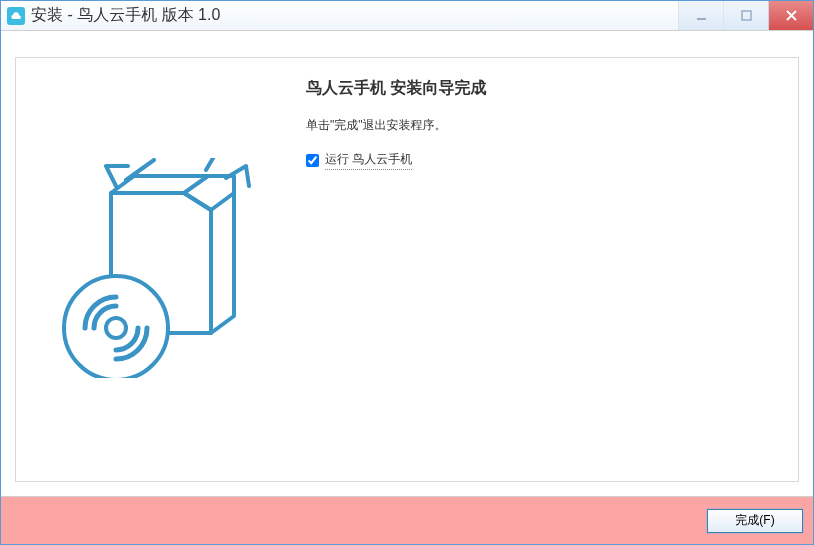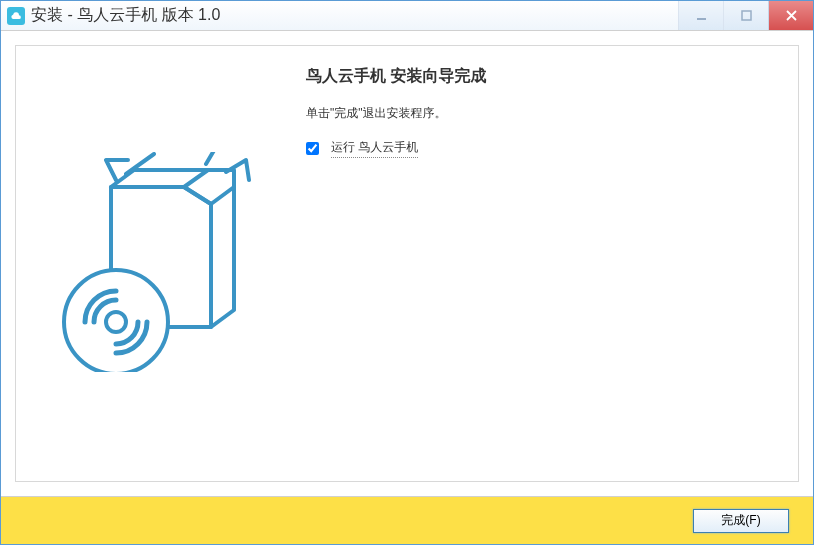--- a/index.html
+++ b/index.html
@@ -59,20 +59,21 @@
     .ctrl-btn.disabled { opacity: 0.6; }
     .ctrl-btn.close {
       background: linear-gradient(to bottom, #e98a8a, #d65050);
       color: #fff;
     }
     .content {
       flex: 1;
       display: flex;
       padding: 14px;
       gap: 0;
+      margin-top: 12px;
     }
     .inner-border {
       flex: 1;
       border: 1px solid #d8d8d8;
       display: flex;
     }
     .left-panel {
       width: 280px;
       display: flex;
       align-items: center;
@@ -91,41 +92,41 @@
     }
     .wizard-text {
       font-size: 12px;
       color: #333;
       line-height: 1.8;
       margin-bottom: 14px;
     }
     .checkbox-row {
       display: flex;
       align-items: center;
-      gap: 12px;
+      gap: 6px;
       margin-top: 10px;
     }
     .checkbox-row input[type="checkbox"] {
       width: 13px;
       height: 13px;
     }
     .checkbox-row label {
       font-size: 12px;
       color: #333;
       border-bottom: 1px dotted #888;
       padding-bottom: 1px;
     }
     .footer {
       height: 48px;
       border-top: 1px solid #d0d0d0;
-      background: #fde047;
+      background: #fca5a5;
       display: flex;
       align-items: center;
       justify-content: flex-end;
-      padding: 0 24px;
+      padding: 0 10px;
     }
     .btn {
       min-width: 96px;
       height: 24px;
       border: 1px solid #a0a0a0;
       background: linear-gradient(to bottom, #fdfdfd, #e8e8e8);
       font-size: 12px;
       font-family: inherit;
       cursor: pointer;
       padding: 0 14px;

